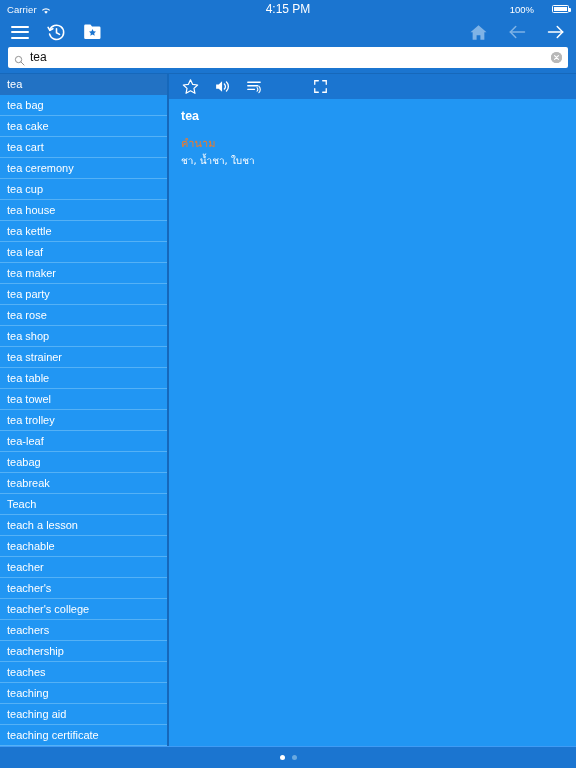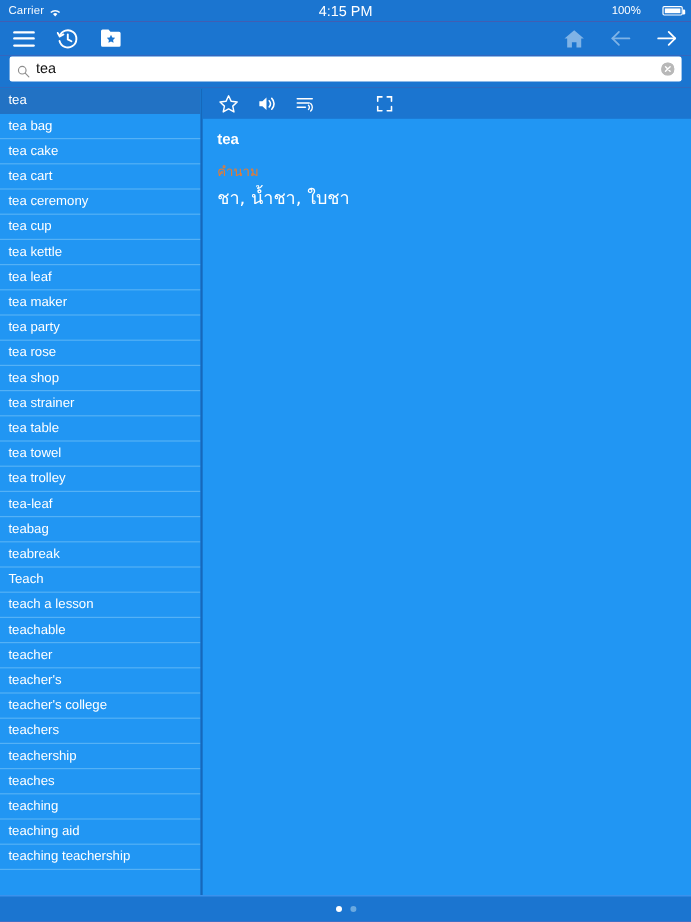--- a/index.html
+++ b/index.html
@@ -168,21 +168,21 @@
     font-weight: bold;
     margin-bottom: 11px;
   }
   .pos {
     font-size: 11px;
     color: #f07a28;
     margin-bottom: 1px;
     font-family: "DejaVu Sans", "Liberation Sans", sans-serif;
   }
   .gloss {
-    font-size: 15px;
+    font-size: 10px;
     color: #ffffff;
     font-family: "DejaVu Sans", "Liberation Sans", sans-serif;
   }
 
   
   .pagebar {
     height: 22px;
     flex: 0 0 auto;
     background: #1b75d0;
     display: flex; align-items: center; justify-content: center;
@@ -314,20 +314,23 @@
         <div class="word-row">
           <span>tea cart</span>
         </div>
         <div class="word-row">
           <span>tea ceremony</span>
         </div>
         <div class="word-row">
           <span>tea cup</span>
         </div>
         <div class="word-row">
+          <span>tea house</span>
+        </div>
+        <div class="word-row">
           <span>tea kettle</span>
         </div>
         <div class="word-row">
           <span>tea leaf</span>
         </div>
         <div class="word-row">
           <span>tea maker</span>
         </div>
         <div class="word-row">
           <span>tea party</span>
@@ -386,21 +389,21 @@
         <div class="word-row">
           <span>teaches</span>
         </div>
         <div class="word-row">
           <span>teaching</span>
         </div>
         <div class="word-row">
           <span>teaching aid</span>
         </div>
         <div class="word-row">
-          <span>teaching teachership</span>
+          <span>teaching certificate</span>
         </div>
       </div>
 
     <div class="detail">
 
       <div class="detail-toolbar">
 
         <div class="tb-btn">
           <span>
           <svg viewBox="0 0 24 24" width="17" height="17" fill="none" stroke="currentColor" stroke-width="1.7" stroke-linejoin="round">

